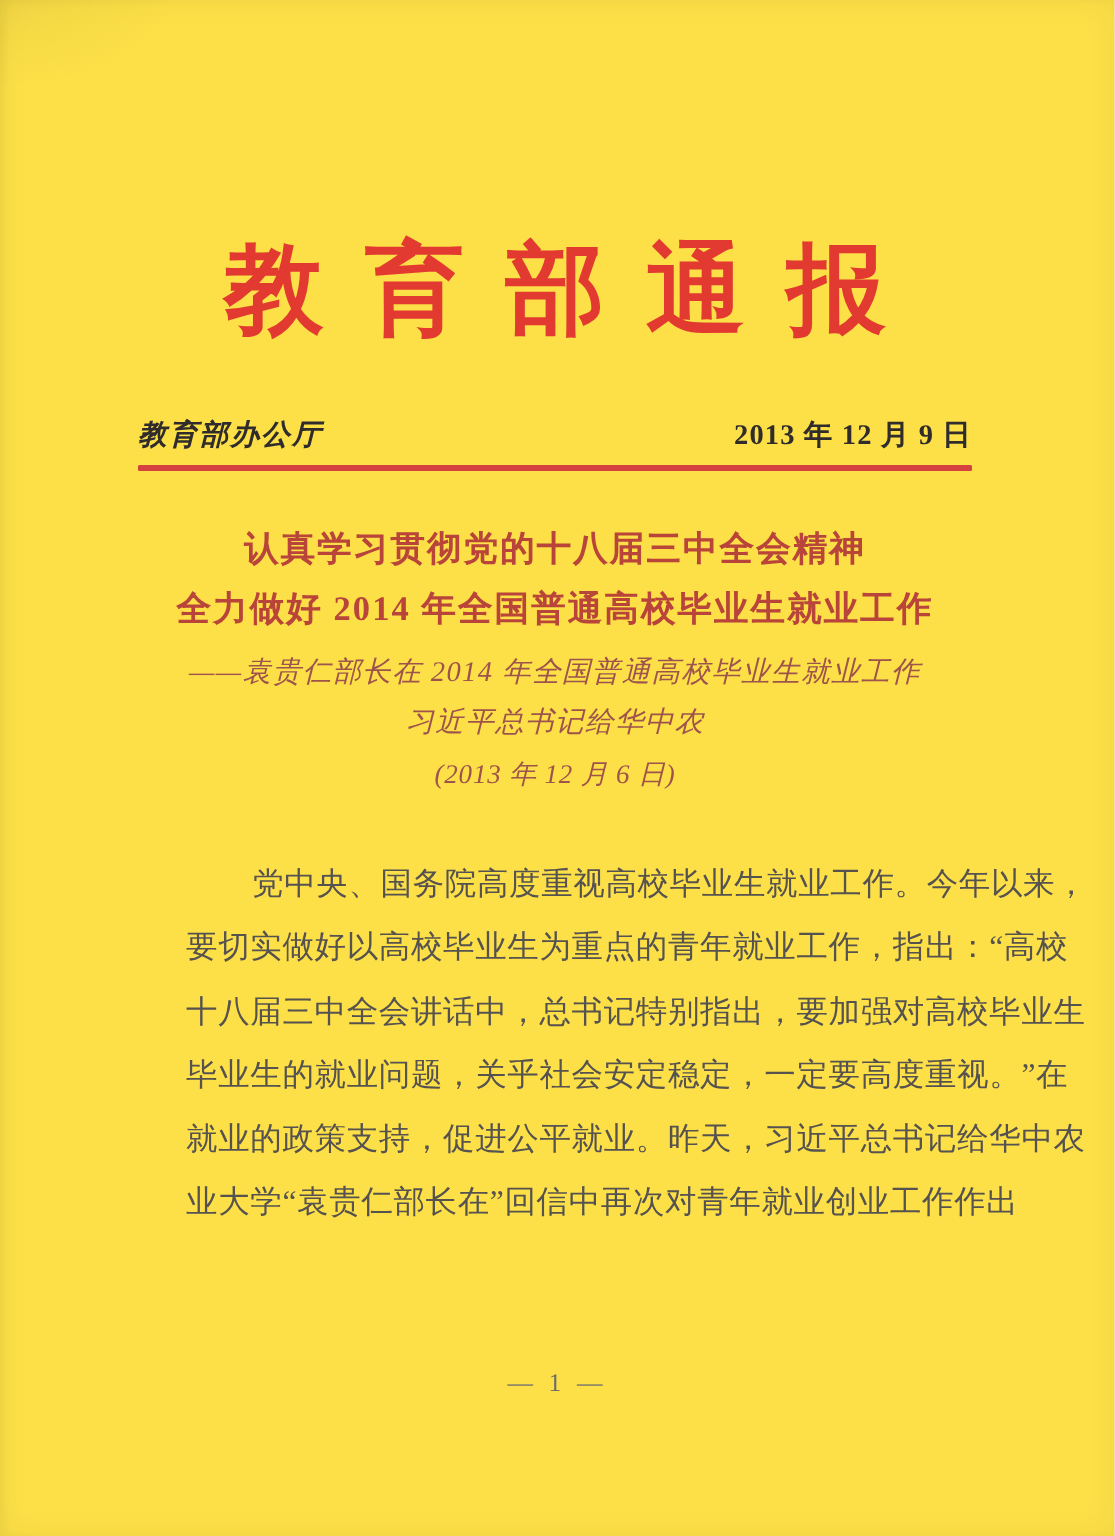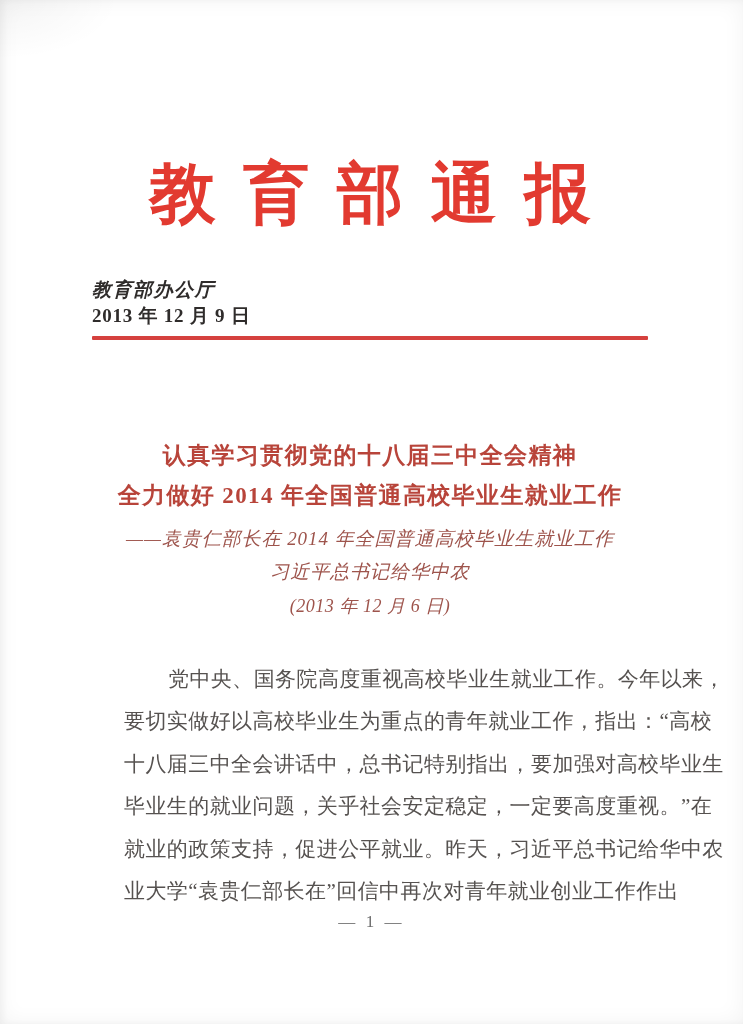--- a/index.html
+++ b/index.html
@@ -6,21 +6,21 @@
     margin: 0;
     padding: 0;
     background: #e9e9e7;
     font-family: "Liberation Serif", "DejaVu Serif", serif;
   }
   .page {
     position: relative;
     width: 743px;
     height: 1024px;
     margin: 0 auto;
-    background: #ffffff;
+    background: #fde047;
     overflow: hidden;
     box-shadow: inset 0 0 22px rgba(0,0,0,0.05), inset 3px 0 6px rgba(0,0,0,0.04);
   }
   .corner-shade {
     position: absolute;
     top: 0; left: 0;
     width: 120px; height: 60px;
     background: radial-gradient(ellipse at top left, rgba(0,0,0,0.045), rgba(0,0,0,0) 70%);
     pointer-events: none;
   }
@@ -48,41 +48,41 @@
     font-size: 22px;
     font-weight: bold;
     color: #3a3634;
     letter-spacing: 0.12em;
   }
   
   .header-row {
     margin-top: 46px;
     display: flex;
     justify-content: space-between;
+    align-items: flex-end;
     font-size: 19px;
     font-weight: bold;
     color: #2f2c2b;
-    flex-direction: column;
   }
   .agency {
     font-style: italic;
     letter-spacing: 0.08em;
   }
   .issue-date {
     letter-spacing: 0.04em;
   }
   .red-rule {
     margin-top: 7px;
     height: 4px;
     background: #d5413e;
     border-radius: 1px;
   }
   
   .article-title {
-    margin-top: 96px;
+    margin-top: 32px;
     text-align: center;
     font-size: 23px;
     font-weight: bold;
     color: #b8443a;
     letter-spacing: 0.06em;
     line-height: 40px;
   }
   .article-subtitle {
     margin-top: 6px;
     text-align: center;

